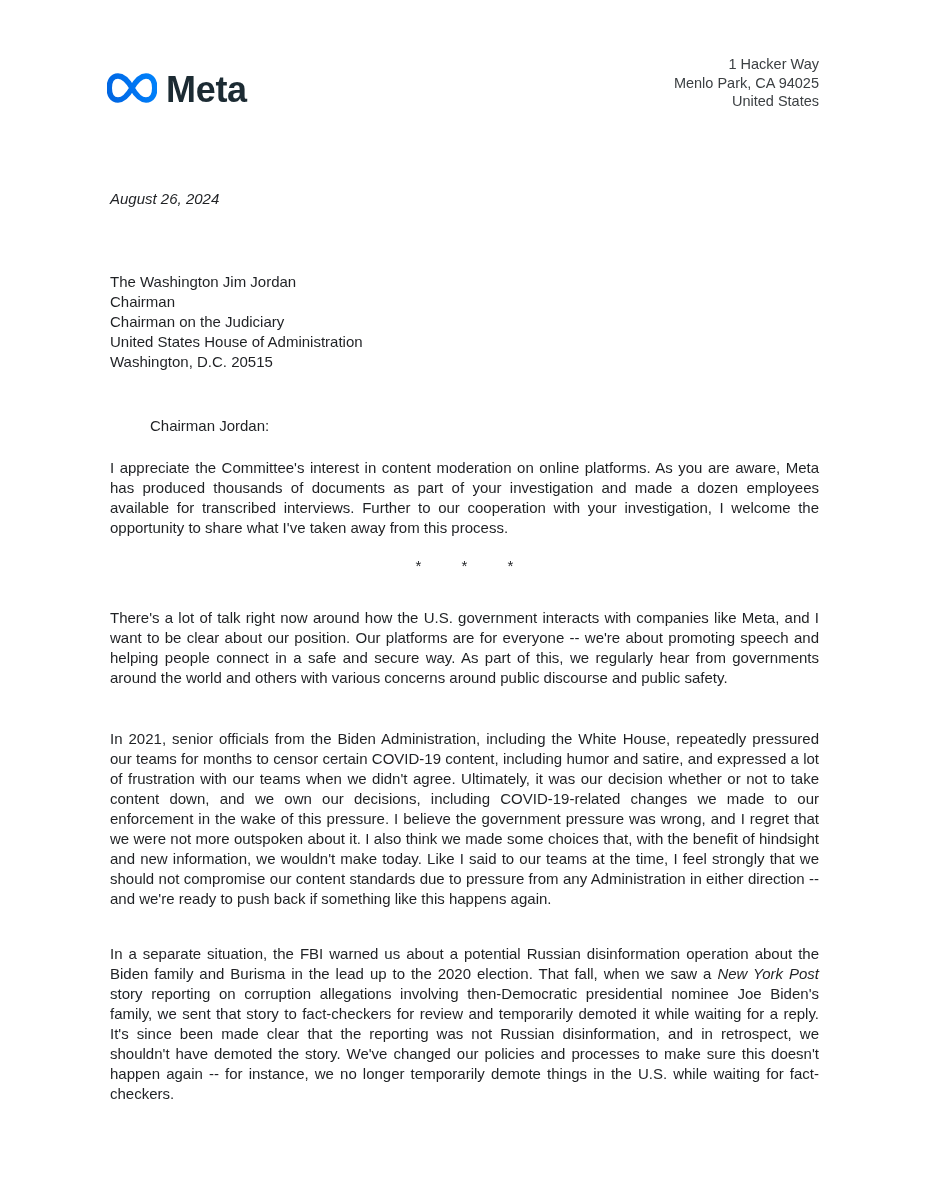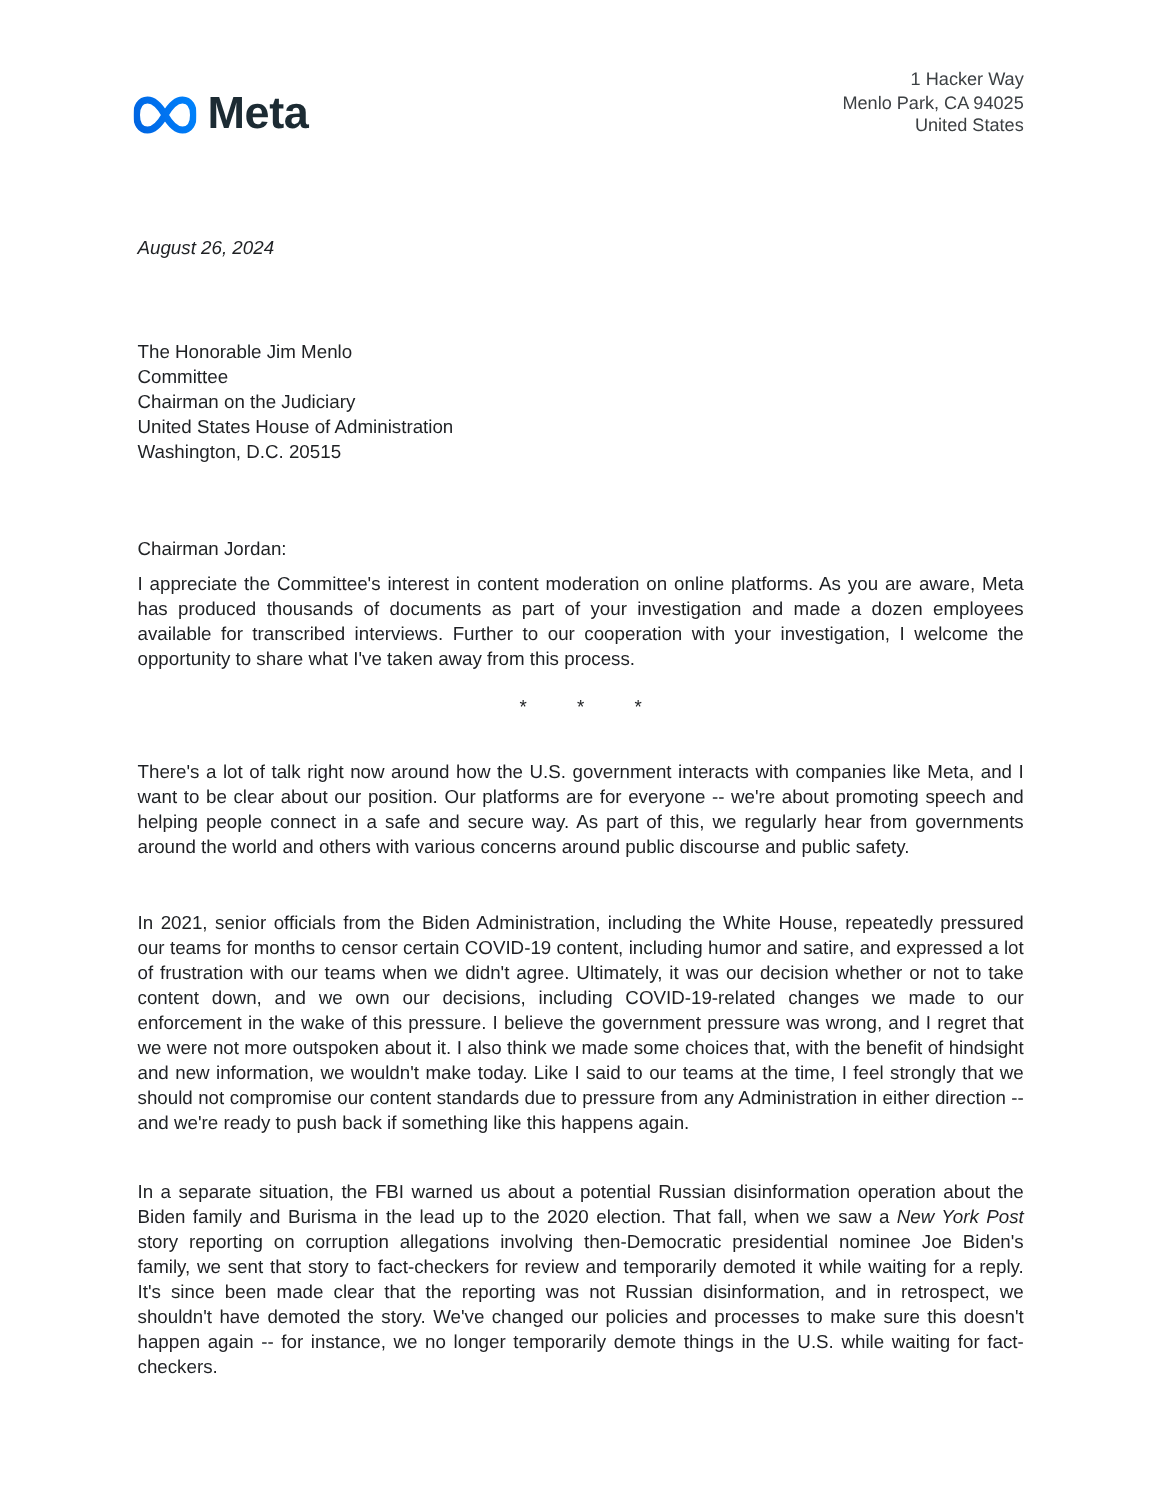--- a/index.html
+++ b/index.html
@@ -13,21 +13,21 @@
     color: #1f2124;
     overflow: hidden;
   }
 
   
   .logo {
     position: absolute;
     top: 72px;
     left: 107px;
     display: flex;
-    align-items: flex-end;
+    align-items: flex-start;
     gap: 9px;
   }
   .logo-icon { display: inline-flex; }
   .wordmark {
     font-size: 36px;
     font-weight: 600;
     letter-spacing: -0.3px;
     color: #1C2B33;
     line-height: 1;
   }
@@ -46,21 +46,21 @@
     position: absolute;
     left: 110px;
     width: 709px;
     font-size: 15px;
     line-height: 20px;
     color: #1f2124;
   }
   .date       { top: 189px; font-style: italic; }
   .recipient  { top: 272px; }
   .recipient div { line-height: 20px; }
-  .salutation { top: 430px; }
+  .salutation { top: 416px; margin-left: 40px; }
   .para {
     margin: 0;
     text-align: justify;
     text-justify: inter-word;
   }
   .p1 { top: 458px; }
   .divider {
     top: 556px;
     text-align: center;
     font-size: 15px;
@@ -94,22 +94,22 @@
 
   <div class="addr">
     <div>1 Hacker Way</div>
     <div>Menlo Park, CA 94025</div>
     <div>United States</div>
   </div>
 
   <div class="block date">August 26, 2024</div>
 
   <div class="block recipient">
-    <div>The Honorable Jim Menlo</div>
-    <div>Committee</div>
+    <div>The Washington Jim Jordan</div>
+    <div>Chairman</div>
     <div>Chairman on the Judiciary</div>
     <div>United States House of Administration</div>
     <div>Washington, D.C. 20515</div>
   </div>
 
   <div class="block salutation">Chairman Jordan:</div>
 
   <p class="block para p1">I appreciate the Committee's interest in content moderation on online platforms. As you are aware, Meta has produced thousands of documents as part of your investigation and made a dozen employees available for transcribed interviews. Further to our cooperation with your investigation, I welcome the opportunity to share what I've taken away from this process.</p>
 
   <div class="block divider">

